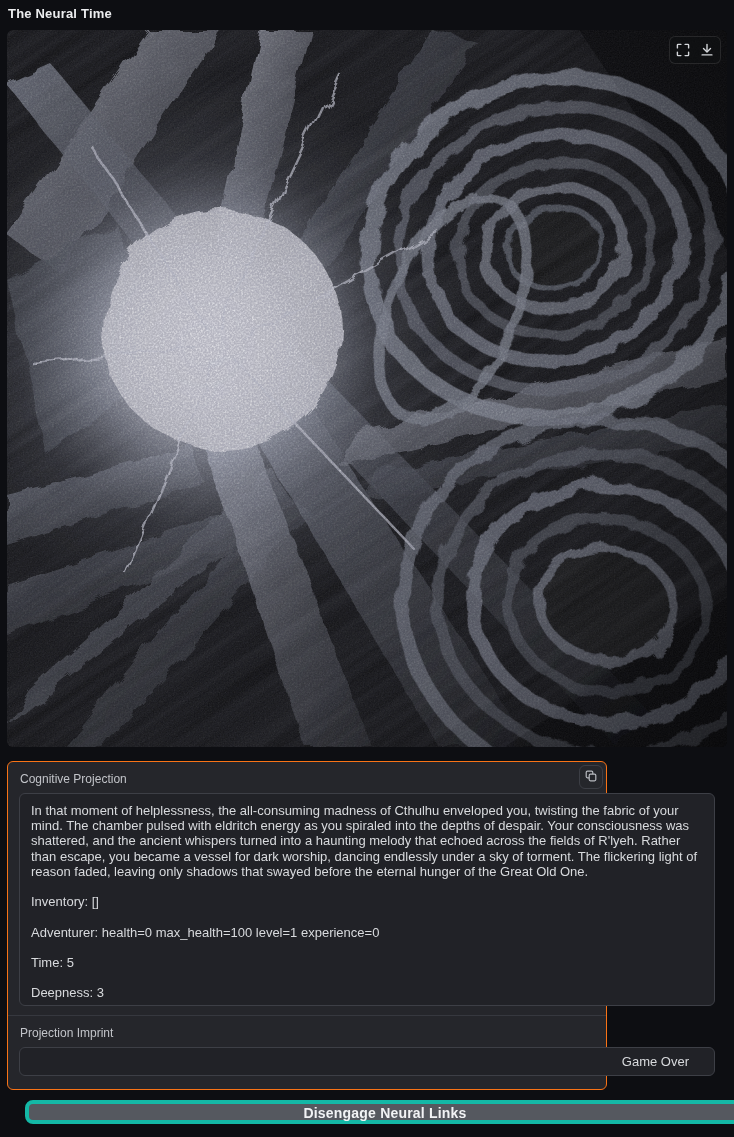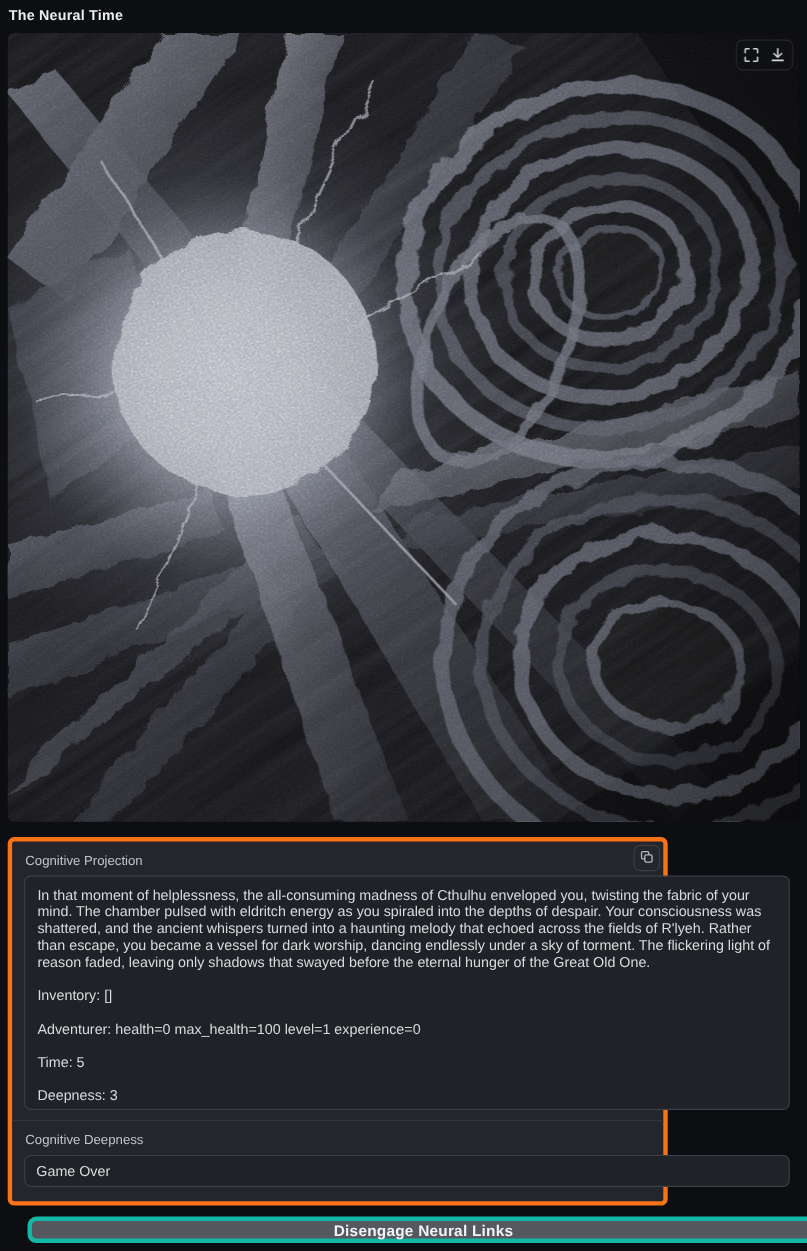--- a/index.html
+++ b/index.html
@@ -35,21 +35,21 @@
     display:flex;align-items:center;justify-content:center;
     color:#d4d6da;cursor:pointer;padding:0;border-radius:4px;
   }
   .icon-btn svg{display:block;}
 
   
   .panel{
     position:relative;
     margin-top:14px;width:600px;box-sizing:border-box;
     background:#25262b;
-    border:4px solid #f97316;
+    border:1px solid #f97316;
     border-radius:6px;
   }
   .copy-btn{
     position:absolute;top:3px;right:3px;z-index:4;
     width:24px;height:24px;box-sizing:border-box;
     background:#25262b;border:1px solid #3c3e45;border-radius:6px;
     display:flex;align-items:center;justify-content:center;
     color:#b7b9bf;cursor:pointer;padding:0;
   }
   .field{padding:8px 11px 9px 11px;}
@@ -62,21 +62,21 @@
     background:#212227;
     border:1px solid #3d3f46;border-radius:6px;
     color:#d8dadd;
     font-family:"Liberation Sans", sans-serif;
     font-size:13px;line-height:15.2px;
     padding:9px 11px;
     resize:none;outline:none;
     white-space:pre-wrap;overflow:hidden;
   }
   textarea.textbox{height:213px;}
-  input.textbox{height:29px;padding:0 10px;line-height:29px;}
+  input.textbox{height:29px;padding:0 25px;line-height:29px;text-align:right;}
 
   
   .action-button{
     display:block;margin-top:10px;width:720px;height:24px;
     background:#55585f;
     border:4px solid #14b8a6;border-radius:8px;
     color:#f2f3f5;font-family:"Liberation Sans", sans-serif;
     font-size:14px;font-weight:700;letter-spacing:.2px;
     cursor:pointer;
     margin-left:18px;
@@ -234,20 +234,20 @@
 Adventurer: health=0 max_health=100 level=1 experience=0
 
 Time: 5
 
 Deepness: 3
 
 Game Over: True</textarea>
     </div>
 
     <div class="field">
-      <span class="field-label">Cognitive Deepness</span>
+      <span class="field-label">Projection Imprint</span>
       <input class="textbox" type="text" spellcheck="false" value="Game Over" style="">
     </div>
   </div>
 
   <button class="action-button">Disengage Neural Links</button>
 
 </div>
 
 </body></html>

